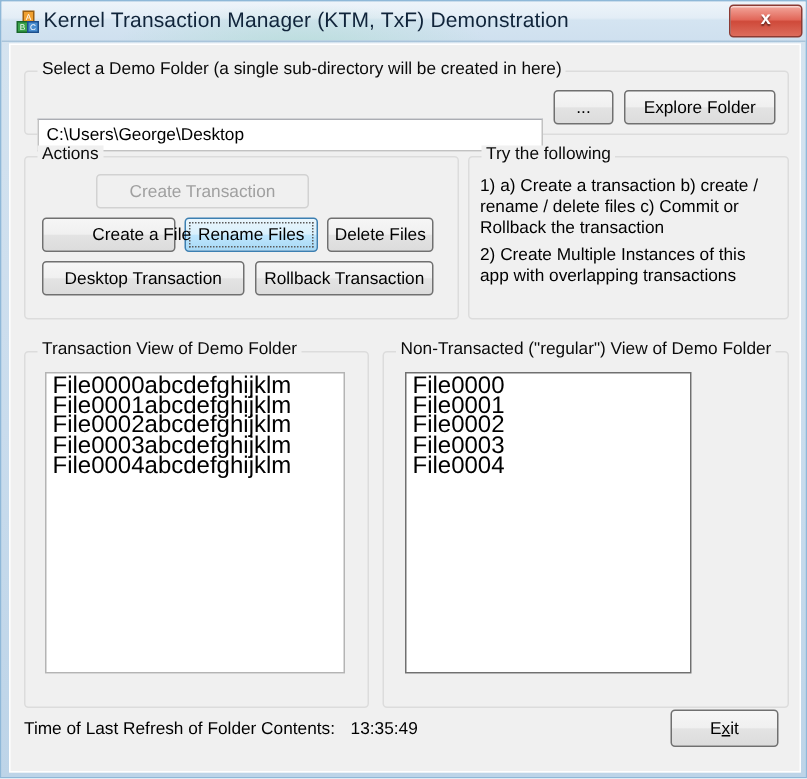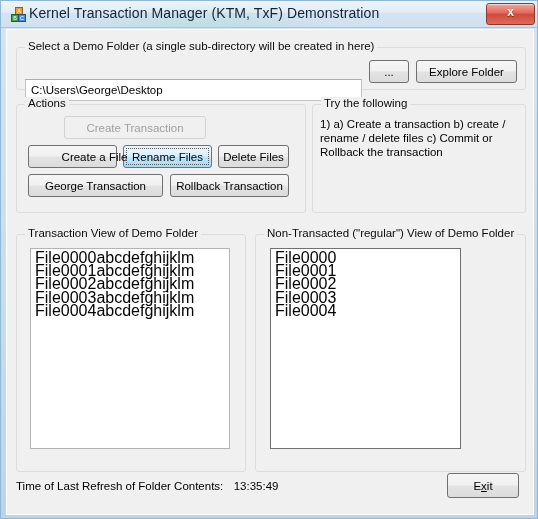--- a/index.html
+++ b/index.html
@@ -229,30 +229,31 @@
     </div>
     <div class="btn focused" style="left:116px; top:115px; width:89px; height:23px;">
       <span class="focus-ring"></span>
       <span class="label">Rename Files</span>
     </div>
     <div class="btn" style="left:211px; top:115px; width:71px; height:23px;">
       <span class="label">Delete Files</span>
     </div>
 
     <div class="btn" style="left:21px; top:144px; width:135px; height:23px;">
-      <span class="label">George Transaction</span>
+      <span class="label">Desktop Transaction</span>
     </div>
     <div class="btn" style="left:163px; top:144px; width:119px; height:23px;">
       <span class="label">Rollback Transaction</span>
     </div>
 
     <div class="groupbox" style="left:305px; top:74px; width:214px; height:109px;text-align:right;">
       <span class="gb-label">Try the following</span>
     </div>
     <div class="static block" style="left:313px; top:87px; width:199px;">1) a) Create a transaction b) create / rename / delete files c) Commit or Rollback the transaction</div>
+    <div class="static block" style="left:313px; top:133px; width:199px;">2) Create Multiple Instances of this app with overlapping transactions</div>
 
     <div class="groupbox" style="left:9px; top:204px; width:230px; height:238px;">
       <span class="gb-label">Transaction View of Demo Folder</span>
     </div>
     <div class="listbox light-border" style="left:23px; top:218px; width:200px; height:201px;">
       <div class="item">File0000abcdefghijklm</div>
       <div class="item">File0001abcdefghijklm</div>
       <div class="item">File0002abcdefghijklm</div>
       <div class="item">File0003abcdefghijklm</div>
       <div class="item">File0004abcdefghijklm</div>

